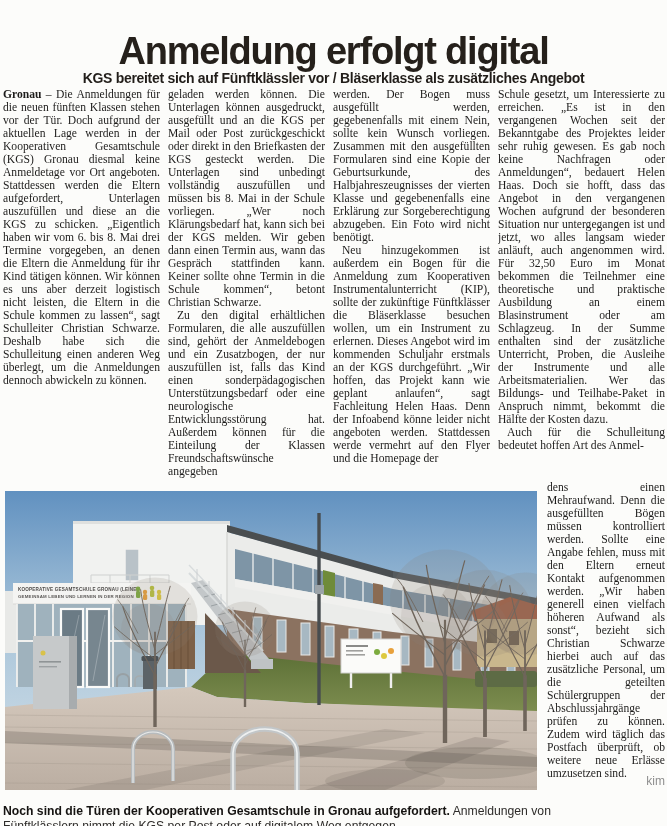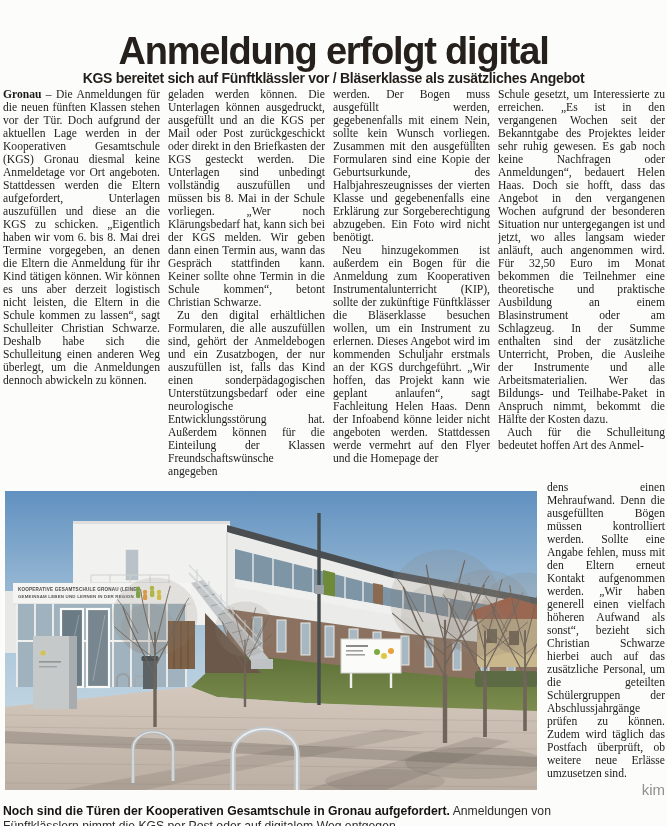--- a/index.html
+++ b/index.html
@@ -25,21 +25,21 @@
   .body-col p { margin:0; }
   .body-col p.indent { text-indent:9px; }
   .lead { font-weight:bold; }
   #col1 { left:3px; }
   #col2 { left:168px; }
   #col3 { left:333px; }
   #col4 { left:498px; width:167px; }
   #col4b { left:547px; top:481px; width:118px; height:346px; }
   .byline {
     float:right; font-family:"Liberation Sans", sans-serif;
-    font-size:15px; color:#8f8f8f; margin-top:16px;
+    font-size:12px; color:#8f8f8f; margin-top:8px;
   }
   .photo {
     position:absolute; left:5px; top:491px; width:532px; height:299px;
     margin:0; padding:0; line-height:0;
   }
   .caption {
     position:absolute; left:3px; top:792px; width:551px;
     font-family:"Liberation Sans", sans-serif; font-size:12.2px;
     line-height:15px; color:#2e2c2a; text-align:left;
   }

